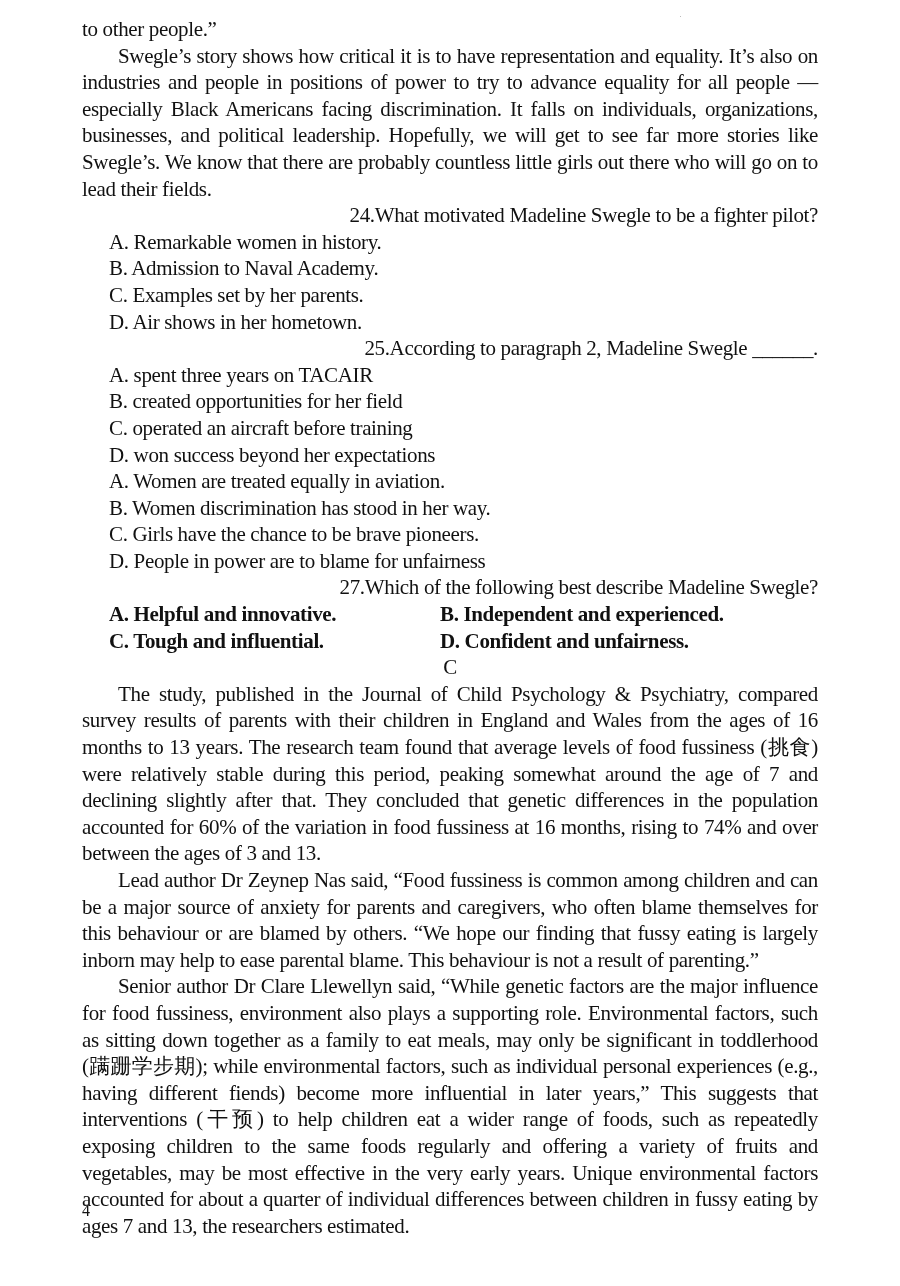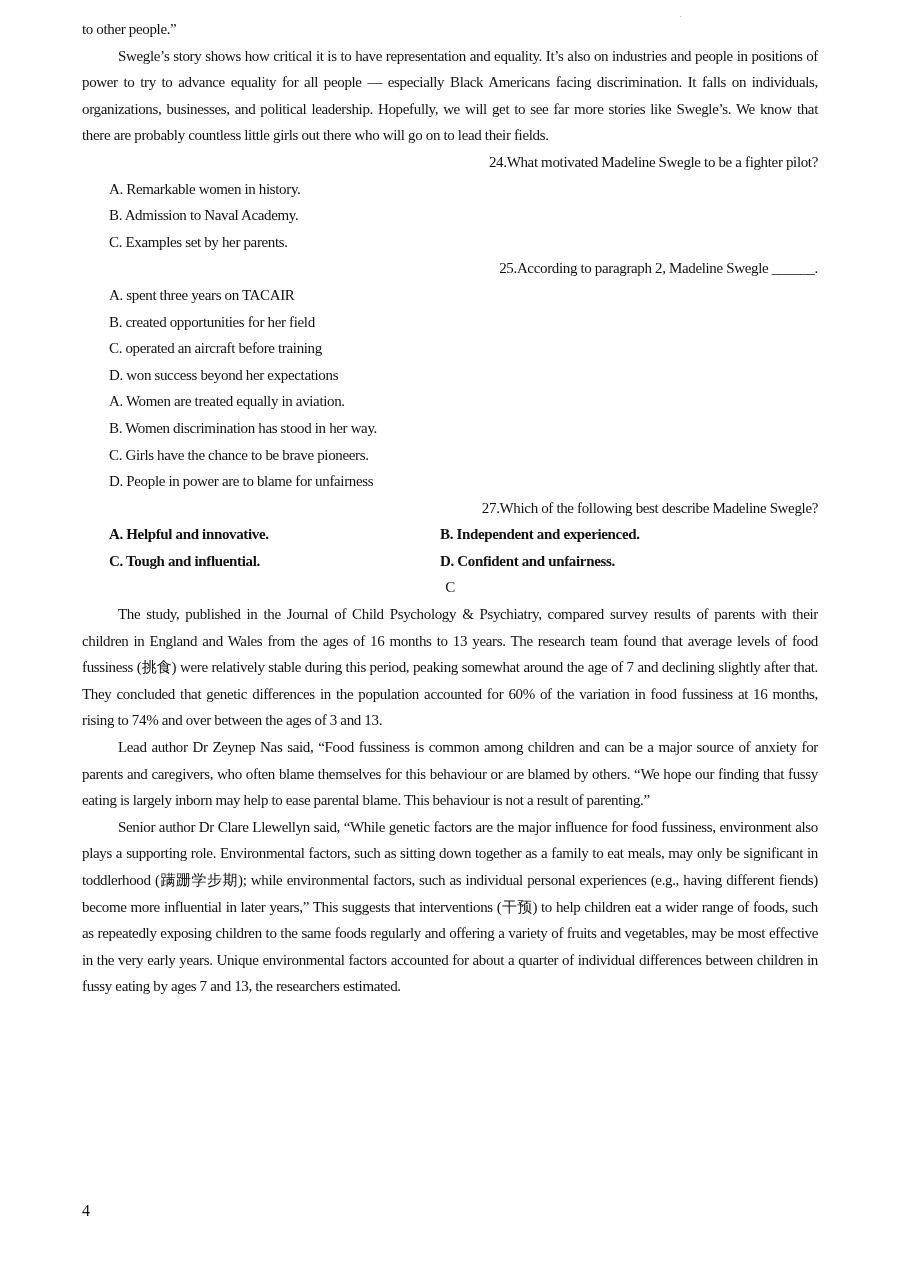--- a/index.html
+++ b/index.html
@@ -1,19 +1,19 @@
 <!DOCTYPE html>
 <html><head>
 <meta charset="utf-8">
 <style>
   html, body { margin: 0; padding: 0; background: #ffffff; }
   body { width: 900px; height: 1286px; position: relative; overflow: hidden;
          font-family: "Liberation Serif", "DejaVu Serif", serif; color: #111; }
   .page { position: absolute; left: 82px; top: 16px; width: 736px; }
-  .line { font-size: 15px; line-height: 26.6px; letter-spacing: -0.35px; }
+  .line { font-size: 21px; line-height: 26.6px; letter-spacing: -0.35px; }
   .para { text-align: justify; text-align-last: left; }
   .indent { text-indent: 36px; }
   .q { margin: 0; text-align: right; }
   .opt { padding-left: 27px; }
   .two-col { display: flex; padding-left: 27px; font-weight: bold; }
   .two-col .col { width: 331px; }
   .section-letter { text-align: center; width: 736px; padding-left: 0; }
   .section-letter span { display: inline-block; margin-left: 0; }
   .page-number { position: absolute; left: 82px; top: 1202px; font-size: 16px; }
   .speck { position: absolute; left: 680px; top: 16px; width: 1px; height: 1px; background: #bbb; }
@@ -27,20 +27,21 @@
 
   <div class="line">to other people.”</div>
   <div class="line para indent">Swegle’s story shows how critical it is to have representation and equality. It’s also on industries and people in positions of power to try to advance equality for all people — especially Black Americans facing discrimination. It falls on individuals, organizations, businesses, and political leadership. Hopefully, we will get to see far more stories like Swegle’s. We know that there are probably countless little girls out there who will go on to lead their fields.</div>
 
   <div class="line q">
     <span>24.</span><span>What motivated Madeline Swegle to be a fighter pilot?</span>
   </div>
   <div class="line opt">A. Remarkable women in history.</div>
   <div class="line opt">B. Admission to Naval Academy.</div>
   <div class="line opt">C. Examples set by her parents.</div>
+  <div class="line opt">D. Air shows in her hometown.</div>
 
   <div class="line q">
     <span>25.</span><span>According to paragraph 2, Madeline Swegle ______.</span>
   </div>
   <div class="line opt">A. spent three years on TACAIR</div>
   <div class="line opt">B. created opportunities for her field</div>
   <div class="line opt">C. operated an aircraft before training</div>
   <div class="line opt">D. won success beyond her expectations</div>
 
   <div class="line opt">A. Women are treated equally in aviation.</div>

